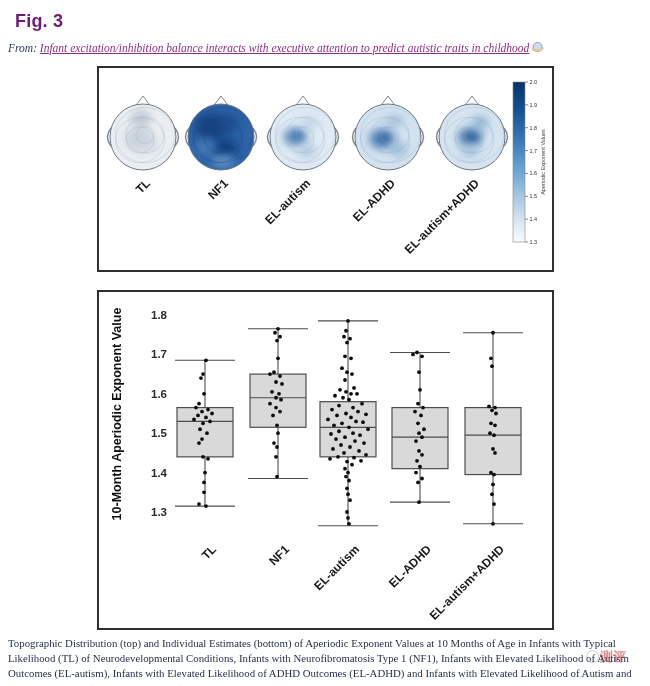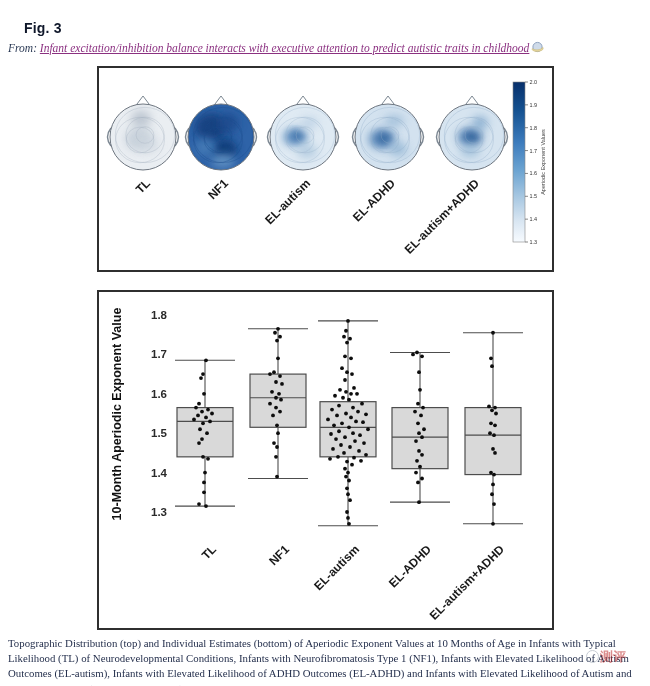--- a/index.html
+++ b/index.html
@@ -1,19 +1,19 @@
 <!DOCTYPE html>
 <html><head>
 <meta charset="utf-8">
 <style>
   html,body{margin:0;padding:0;background:#ffffff;}
   #page{position:relative;width:650px;height:686px;background:#fff;overflow:hidden;
         font-family:"Liberation Sans",sans-serif;}
-  #fig-title{position:absolute;left:8px;top:4px;margin:16px;font-size:14px;font-weight:bold;
-        color:#0f172a;letter-spacing:.2px;}
+  #fig-title{position:absolute;left:8px;top:4px;margin:7px;font-size:18px;font-weight:bold;
+        color:#701a75;letter-spacing:.2px;}
   #source-line{position:absolute;left:8px;top:41px;font-family:"Liberation Serif",serif;
         font-size:11.5px;color:#2b3a55;white-space:nowrap;font-style:italic;}
   #source-line a{color:#8b3080;text-decoration:underline;}
   .globe{display:inline-block;vertical-align:-2px;margin-left:2px;}
   .panel{position:absolute;left:97px;width:457px;border:2px solid #2f2f2f;background:#fff;
         box-sizing:border-box;}
   #panel-top{top:66px;height:206px;}
   #panel-bottom{top:290px;height:340px;}
   .panel svg{position:absolute;left:0;top:0;}
   #caption{position:absolute;left:8px;top:636px;width:636px;margin:0;

